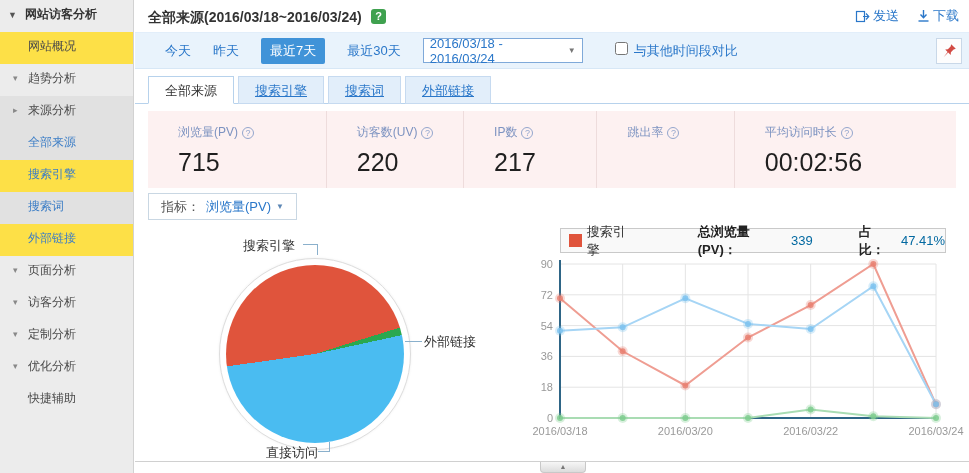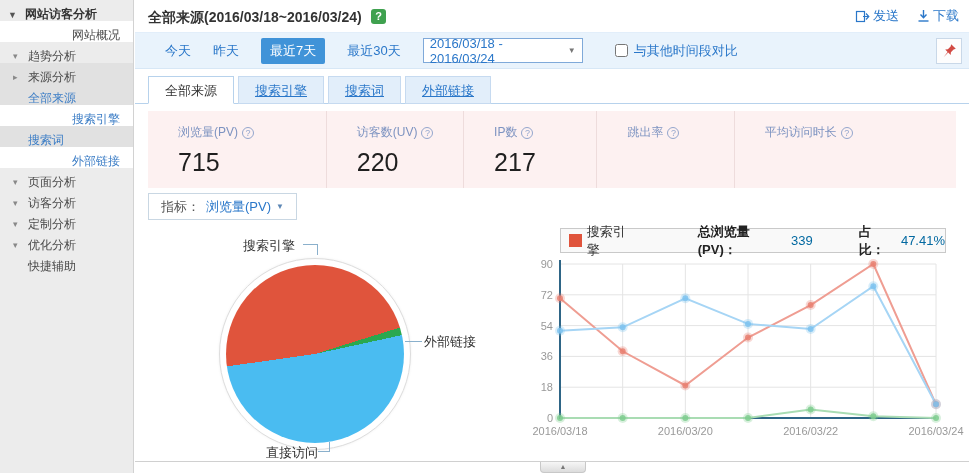--- a/index.html
+++ b/index.html
@@ -3,27 +3,27 @@
 <meta charset="utf-8">
 <style>
   * { margin:0; padding:0; box-sizing:border-box; }
   html,body { width:969px; height:473px; overflow:hidden; background:#fff;
     font-family:"Liberation Sans","DejaVu Sans",sans-serif; }
   .stage { position:relative; width:969px; height:473px; background:#fff; }
 
   
   .sidebar { position:absolute; left:0; top:0; width:134px; height:473px;
     background:#ececec; border-right:1px solid #d2d2d2; font-size:12px; color:#4a4a4a; }
-  .side-row { height:21px; line-height:28px; white-space:nowrap; cursor:pointer;font-family:Liberation Serif, serif; }
+  .side-row { height:32px; line-height:28px; white-space:nowrap; cursor:pointer;font-family:Liberation Serif, serif; }
   .side-head { font-weight:bold; color:#333; padding-left:8px; }
   .side-head .tri { font-size:9px; color:#555; margin-right:8px; }
   .side-row .lbl { padding-left:28px; }
   .side-row .arr { position:absolute; left:13px; font-size:9px; color:#888; }
   .side-row { position:relative; }
-  .bg-white { background:#ffffff;padding-left:44px; }
+  .bg-white { background:#fde047; }
   .bg-dark { background:#e1e1e1; }
   .blue-item .lbl { color:#3d7ec6; }
 
   
   .main { position:absolute; left:135px; top:0; right:0; height:473px; background:#fff; }
 
   .hdr { position:absolute; left:0; top:0; right:0; height:20px; line-height:32px; padding-left:13px; }
   .hdr-title { font-size:14px; font-weight:bold; color:#333; display:inline-block; vertical-align:middle; }
   .help-badge { display:inline-block; vertical-align:middle; width:15px; height:15px; margin-left:5px;
     background:#3fa14f; color:#fff; font-size:11px; font-weight:bold; text-align:center;
@@ -32,21 +32,21 @@
   .hlink { color:#2a77c9; font-size:13px; cursor:pointer; display:flex; align-items:center; gap:3px; }
 
   .filterbar { position:absolute; left:0; top:32px; right:0; height:37px; background:#e9f3fc;
     border-top:1px solid #e2eefa; border-bottom:1px solid #d7e7f6;
     display:flex; align-items:center; padding-left:30px; font-size:13px; }
   .flink { color:#2a77c9; margin-right:22px; cursor:pointer; }
   .fbtn { background:#4093d8; color:#fff; padding:4px 9px; border-radius:2px; margin-right:22px; cursor:pointer; }
   .datebox { width:160px; height:25px; background:#fff; border:1px solid #7fa9d9;
     color:#2a77c9; display:flex; align-items:center; padding:0 6px; margin-right:32px; cursor:pointer; }
   .datebox .dcaret { margin-left:auto; font-size:8px; color:#777; }
-  .cmp { display:flex; align-items:center; color:#2a77c9; cursor:pointer; }
+  .cmp { display:flex; color:#2a77c9; cursor:pointer; }
   .cmp input { width:13px; height:13px; margin-right:6px; }
   .pinbox { position:absolute; right:7px; top:5px; width:26px; height:26px; background:#fdfdfd;
     border:1px solid #c9d8e8; display:flex; align-items:center; justify-content:center; cursor:pointer; }
 
   .tabs { position:absolute; left:0; top:74px; right:0; height:30px;
     border-bottom:1px solid #b7d2ec; padding-left:13px; display:flex; align-items:flex-end; }
   .tab { height:28px; line-height:27px; padding:0 16px; font-size:13px; margin-right:4px;
     border:1px solid #c6daf0; background:#e2eefa; color:#2a77c9; cursor:pointer;
     margin-bottom:-1px; text-decoration:underline; }
   .tab.active { background:#fff; color:#333; border-color:#b7d2ec; border-bottom:1px solid #fff;
@@ -219,20 +219,21 @@
         <div class="mlabel">
             <span>跳出率</span>
             <span class="qicon">?</span>
           </div>
       </div>
       <div class="mcol mc4">
         <div class="mlabel">
             <span>平均访问时长</span>
             <span class="qicon">?</span>
           </div>
+        <div class="mvalue">00:02:56</div>
       </div>
     </div>
 
     <div class="indicator">
       <span class="ilabel">指标：</span>
       <span class="ivalue">浏览量(PV)</span>
       <span class="icaret">▼</span>
     </div>
   </div>
 

